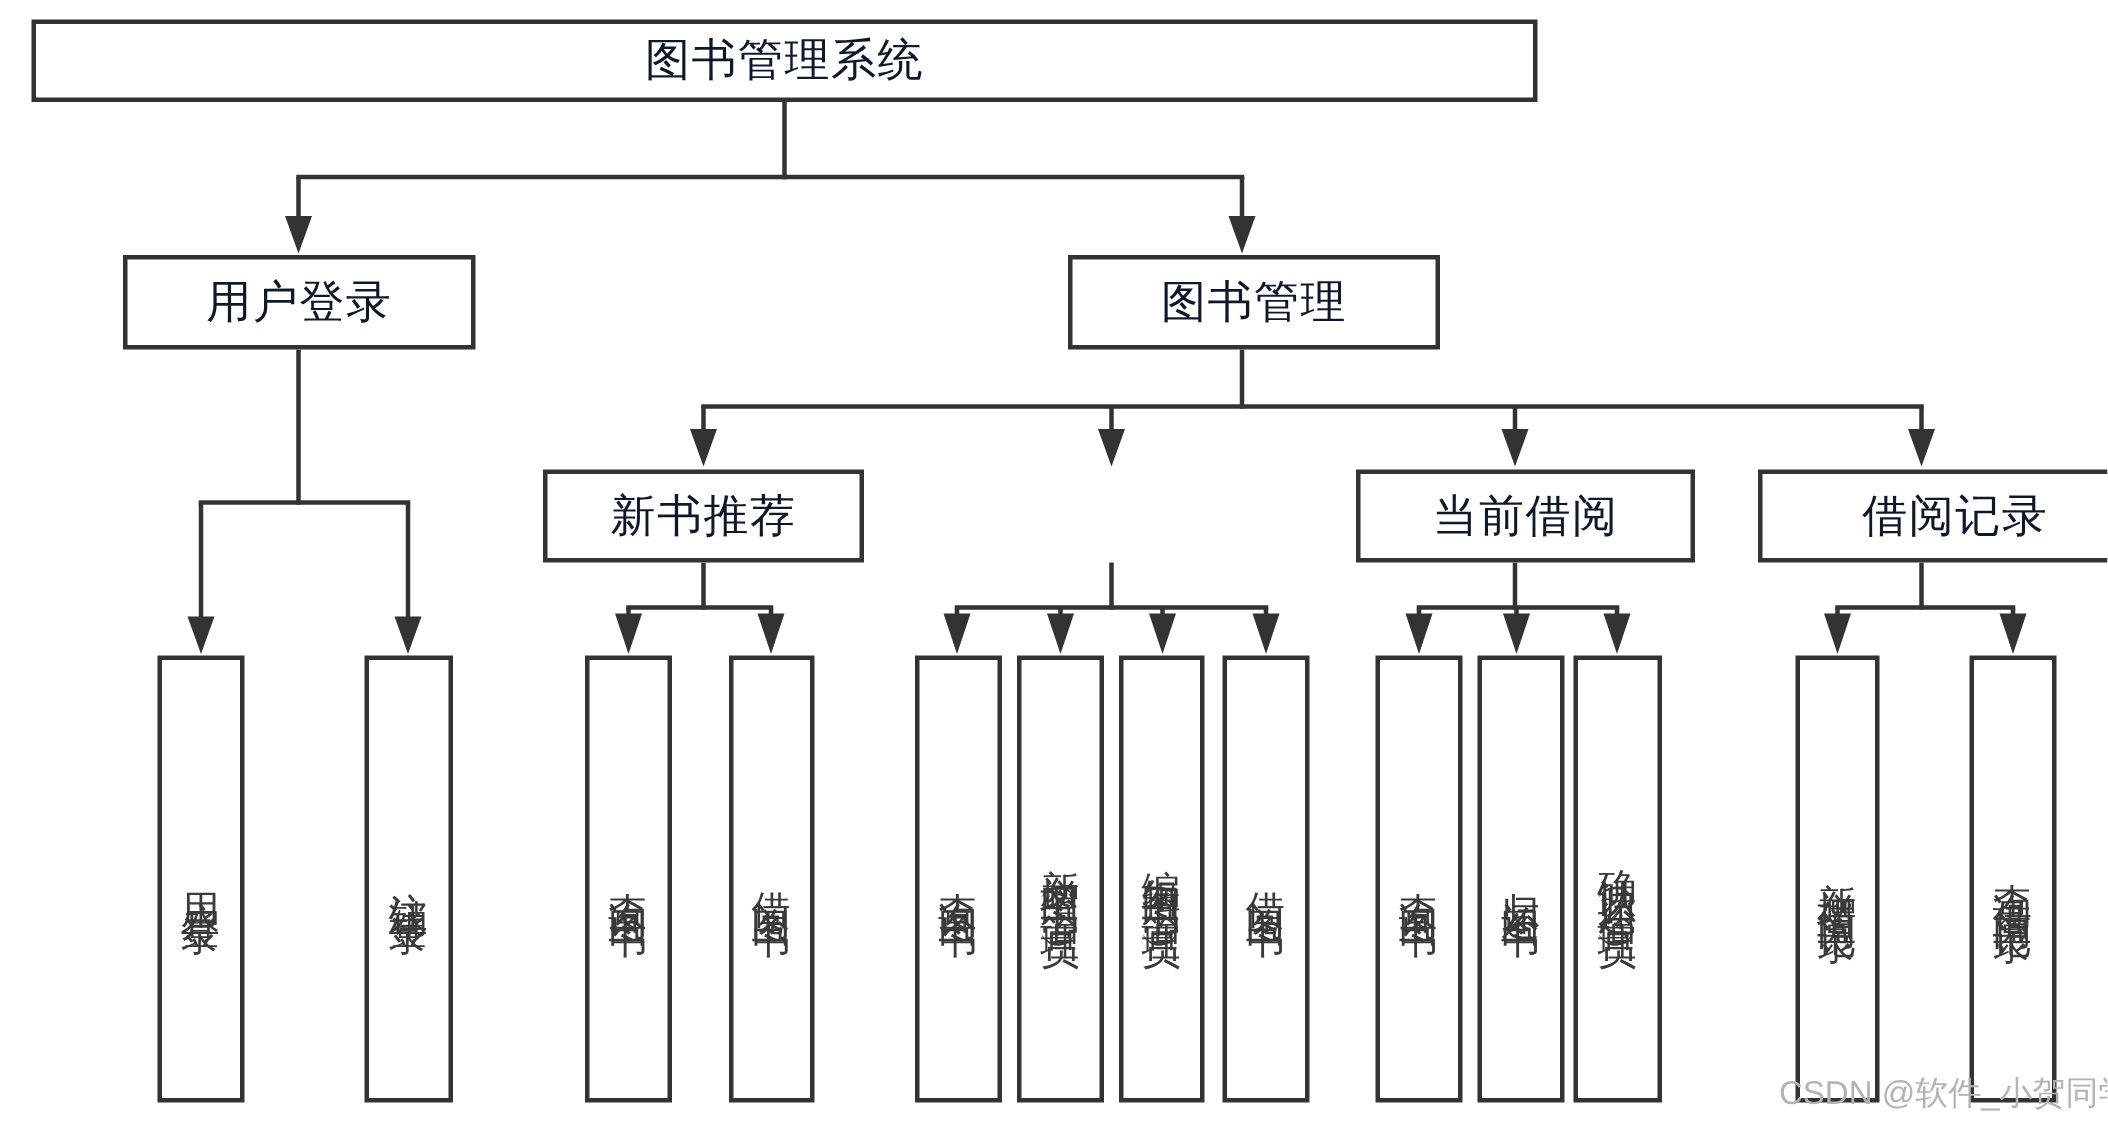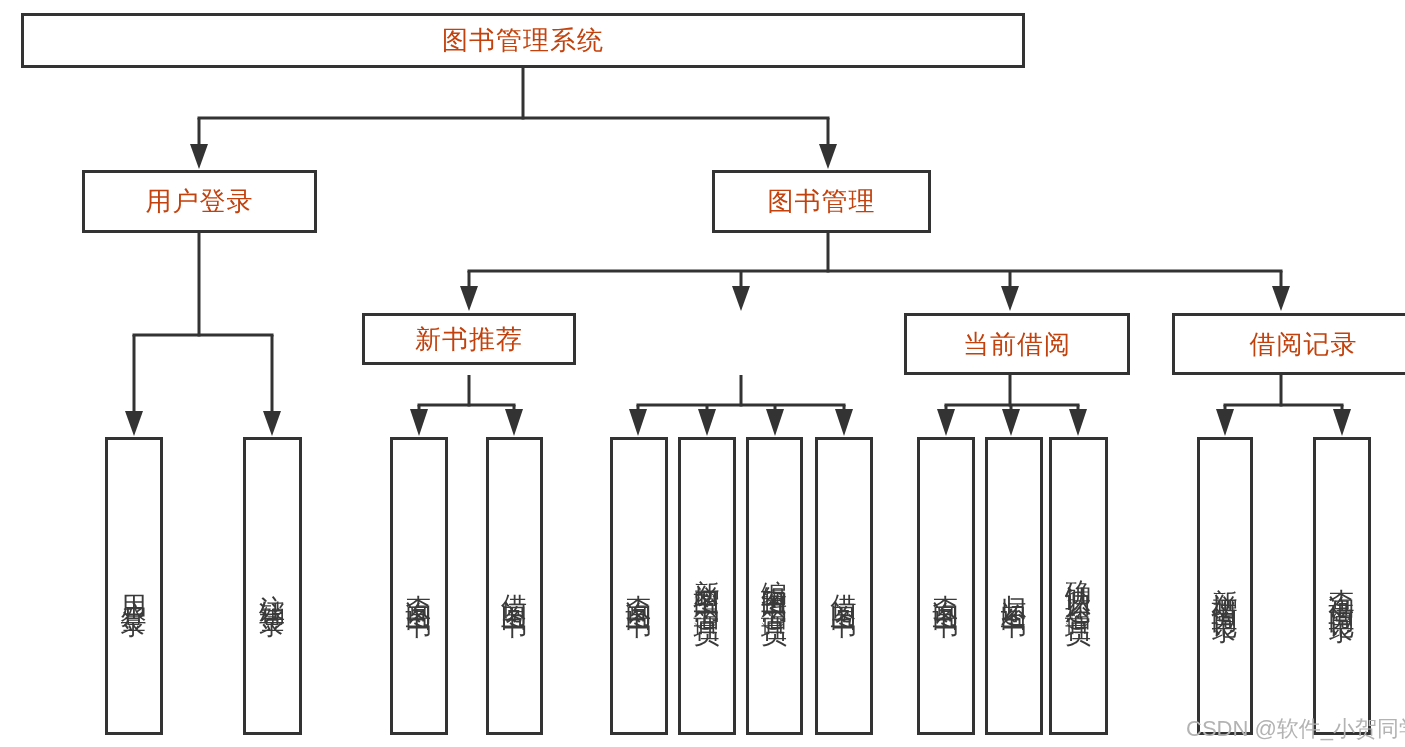--- a/index.html
+++ b/index.html
@@ -20,22 +20,22 @@
     position: absolute;
     box-sizing: border-box;
     background: #ffffff;
     border: 3px solid #333333;
     z-index: 2;
     display: flex;
     align-items: center;
     justify-content: center;
   }
   .hlabel {
-    font-size: 26px;
-    color: #c2410c;
+    font-size: 30px;
+    color: #0f172a;
     letter-spacing: 1px;
     white-space: nowrap;
   }
   .vlabel {
     writing-mode: vertical-rl;
     text-orientation: mixed;
     font-size: 26px;
     letter-spacing: 6px;
     color: #3a3a3a;
     line-height: 1;
@@ -117,25 +117,25 @@
     <polygon points="1342,436 1333,409 1351,409" stroke="none"></polygon>
   </svg>
 
   <div class="box" style="left:21px; top:13px; width:1004px; height:55px;">
     <span class="hlabel">图书管理系统</span>
   </div>
 
   <div class="box" style="left:82px; top:170px; width:235px; height:63px;">
     <span class="hlabel">用户登录</span>
   </div>
-  <div class="box" style="left:712px; top:170px; width:219px; height:63px;">
+  <div class="box" style="left:712px; top:170px; width:248px; height:63px;">
     <span class="hlabel">图书管理</span>
   </div>
 
-  <div class="box" style="left:362px; top:313px; width:214px; height:52px;">
+  <div class="box" style="left:362px; top:313px; width:214px; height:62px;">
     <span class="hlabel">新书推荐</span>
   </div>
   <div class="box" style="left:904px; top:313px; width:226px; height:62px;">
     <span class="hlabel">当前借阅</span>
   </div>
   <div class="box" style="left:1172px; top:313px; width:263px; height:62px;">
     <span class="hlabel">借阅记录</span>
   </div>
 
   <div class="box" style="left:105px; top:437px; width:58px; height:298px;">

